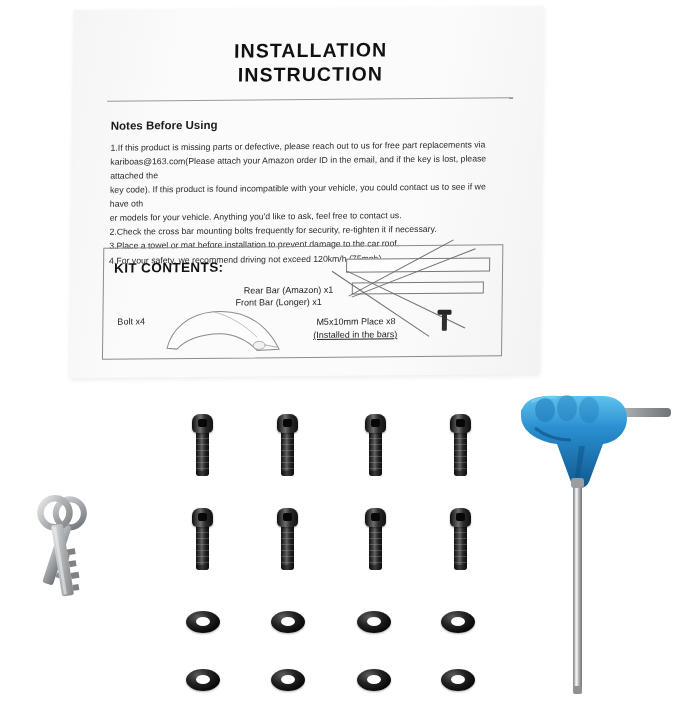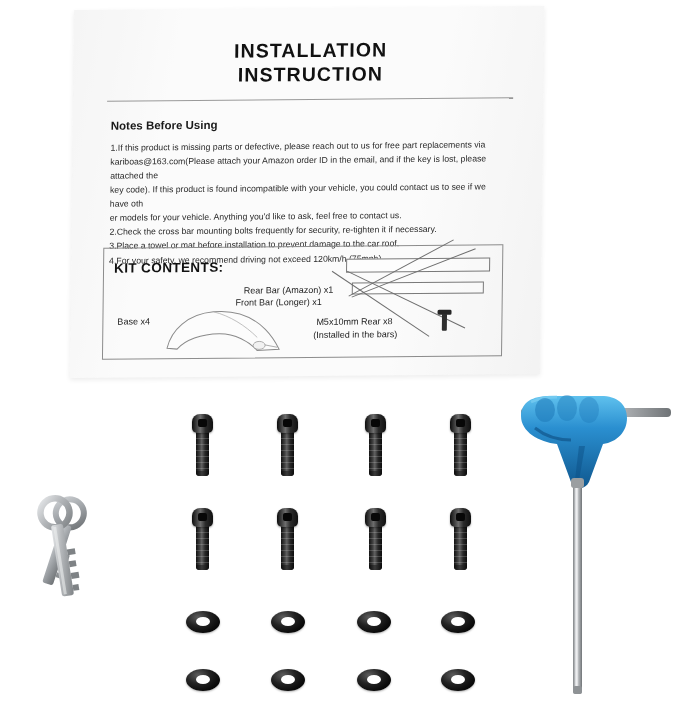--- a/index.html
+++ b/index.html
@@ -91,21 +91,21 @@
   }
   .kit-label {
     position: absolute;
     font-size: 9px;
     color: #222;
   }
   #kit-label-front { left: 132px; top: 10px; margin-top: 40px; }
   #kit-label-rear  { left: 140px; top: 38px; }
   #kit-label-base  { left: 14px;  top: 68px; }
   #kit-label-bolt  { left: 213px; top: 70px; }
-  #kit-label-bolt2 { left: 210px; top: 83px; }
+  #kit-label-bolt2 { left: 210px; top: 83px; text-decoration: underline; }
 
   
   .bar-drawing {
     position: absolute;
     border: 1px solid #7a7a7a;
     background: #fdfdfd;
   }
   #bar-long  { left: 242px; top: 12px; width: 142px; height: 12px; }
   #bar-short { left: 248px; top: 36px; width: 130px; height: 10px; }
   .leader {
@@ -228,22 +228,22 @@
       <div class="note-line">2.Check the cross bar mounting bolts frequently for security, re-tighten it if necessary.</div>
       <div class="note-line">3.Place a towel or mat before installation to prevent damage to the car roof.</div>
       <div class="note-line">4.For your safety, we recommend driving not exceed 120km/h (75mph).</div>
     </div>
 
     <div id="kit-box">
       <div id="kit-title">KIT CONTENTS:</div>
 
       <div class="kit-label" id="kit-label-front">Front Bar (Longer) x1</div>
       <div class="kit-label" id="kit-label-rear">Rear Bar (Amazon) x1</div>
-      <div class="kit-label" id="kit-label-base">Base x4</div>
-      <div class="kit-label" id="kit-label-bolt">M5x10mm Rear x8</div>
+      <div class="kit-label" id="kit-label-base">Bolt x4</div>
+      <div class="kit-label" id="kit-label-bolt">M5x10mm Place x8</div>
       <div class="kit-label" id="kit-label-bolt2">(Installed in the bars)</div>
 
       <div class="bar-drawing" id="bar-long"></div>
       <div class="bar-drawing" id="bar-short"></div>
 
       <div class="leader" id="leader-1"></div>
       <div class="leader" id="leader-2"></div>
       <div class="leader" id="leader-3"></div>
       <div class="leader" id="leader-4"></div>
 

